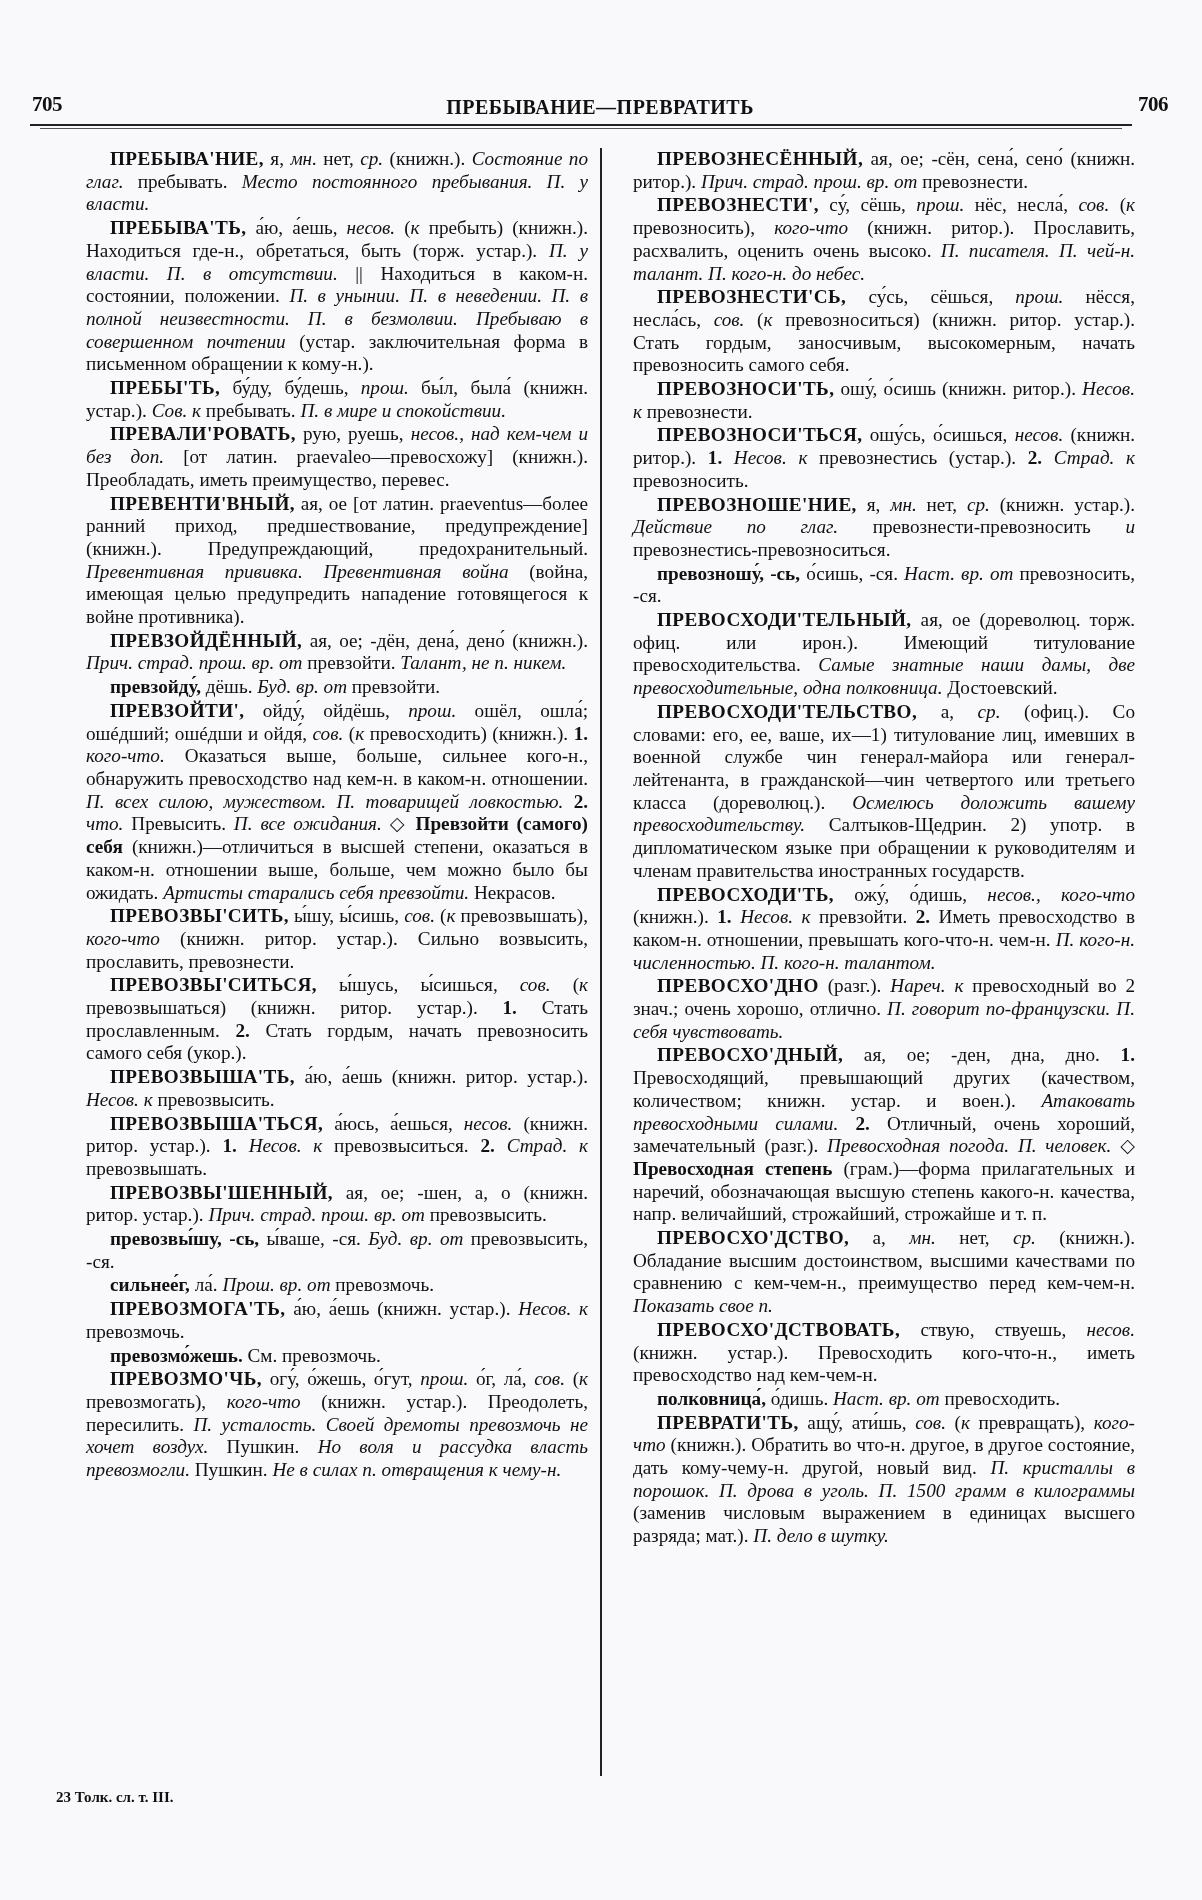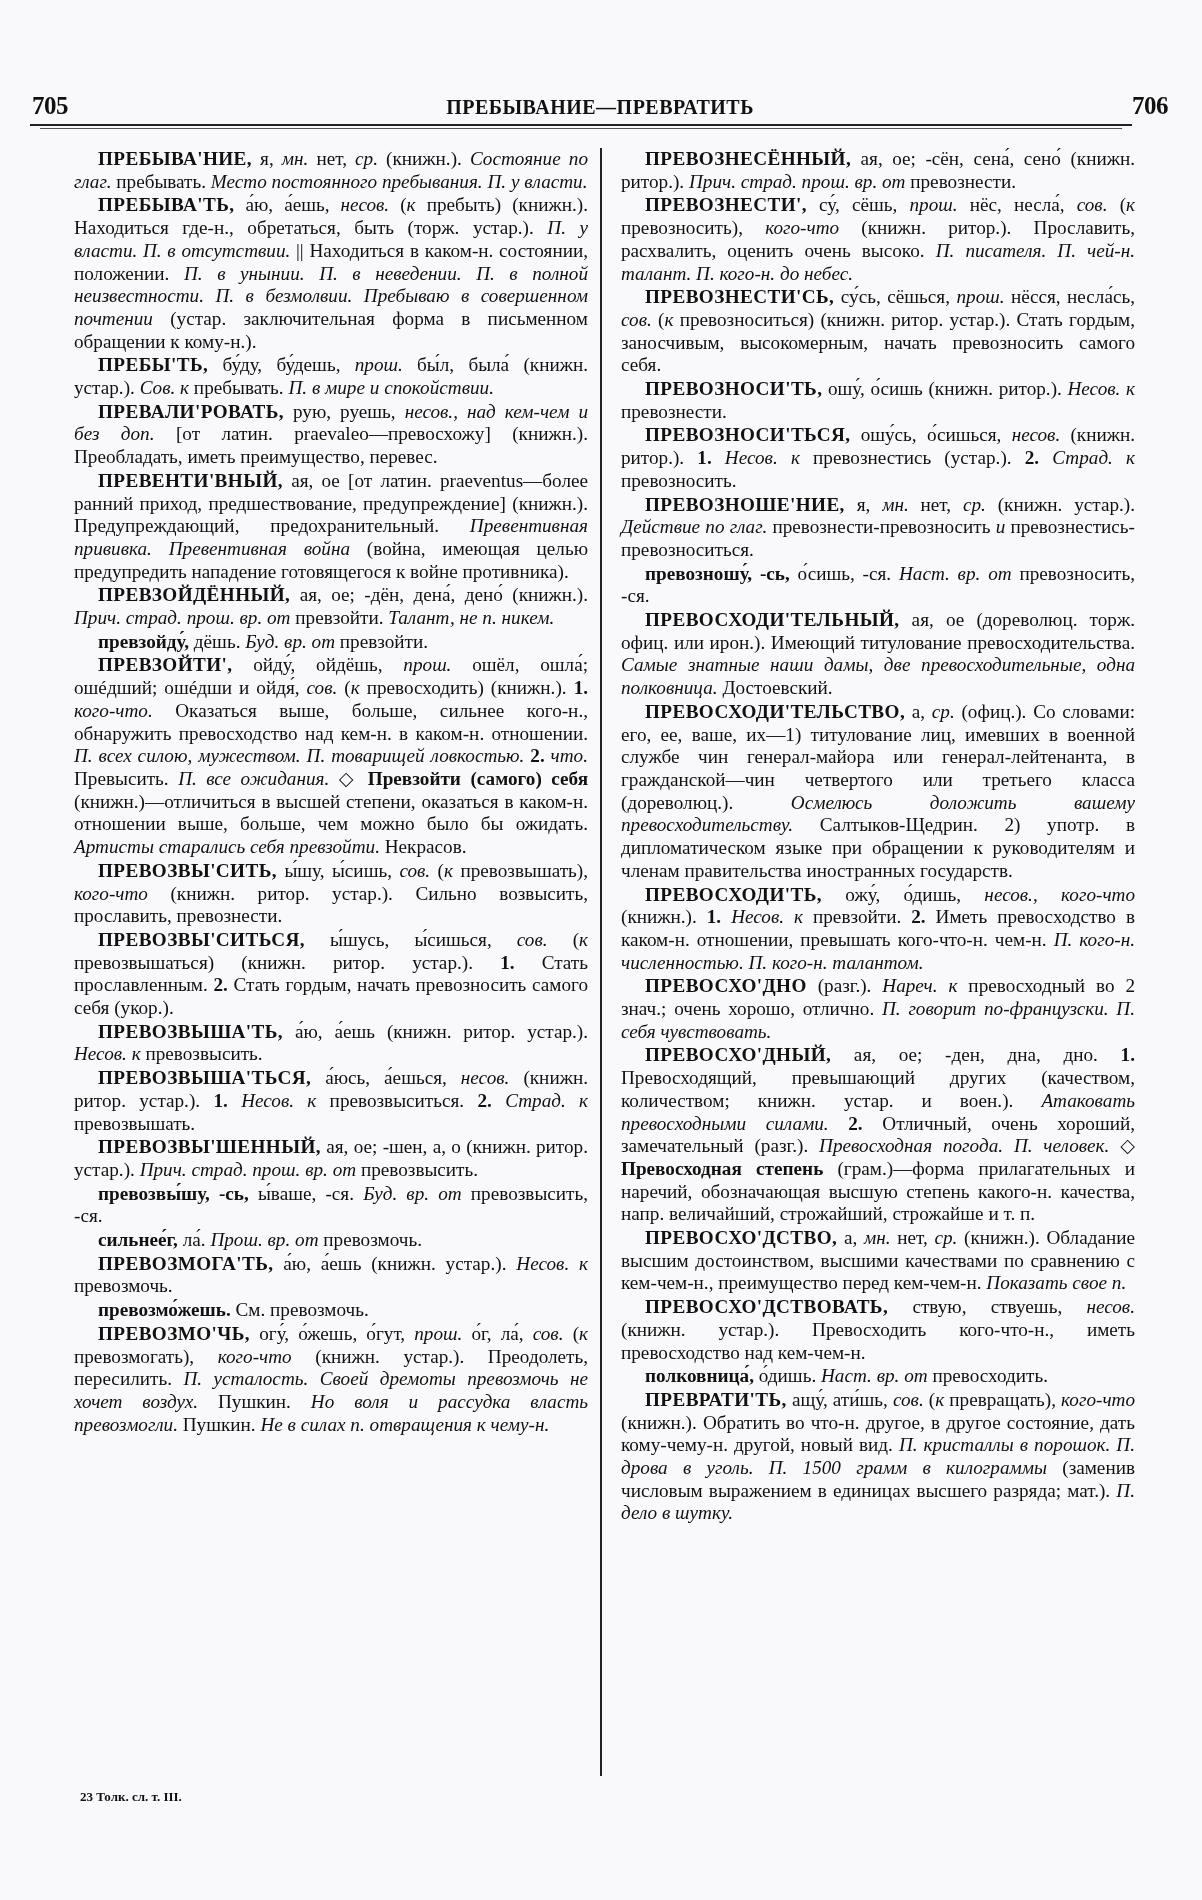--- a/index.html
+++ b/index.html
@@ -5,21 +5,21 @@
   html, body { margin: 0; padding: 0; background: #f9f8fa; }
   body {
     width: 1202px; height: 1900px; position: relative; overflow: hidden;
     font-family: "DejaVu Serif", "Liberation Serif", serif;
     color: #111;
   }
   .header {
     position: absolute; left: 30px; top: 92px; width: 1140px; height: 30px;
   }
   .pnum {
-    position: absolute; top: 0; font-weight: bold; font-size: 25px;
+    position: absolute; top: 0; font-weight: bold; font-size: 21px;
     font-family: "Liberation Serif", serif; letter-spacing: -0.5px;
   }
   .pnum.left { left: 2px; }
   .pnum.right { right: 2px; text-align: center; }
   .running-title {
     position: absolute; left: 0; right: 0; top: 4px; text-align: center;
     font-weight: bold; font-size: 20px; letter-spacing: 0.5px;
     font-family: "Liberation Serif", serif;
   }
   .rule {
@@ -34,26 +34,26 @@
     position: absolute; top: 148px; width: 518px;
     font-size: 19.2px; line-height: 22.7px; text-align: justify;
     font-family: "Liberation Serif", serif;
   }
   .col-left { left: 70px; }
   .col-right { left: 617px; }
   .divider {
     position: absolute; left: 600px; top: 148px; width: 0; height: 1628px;
     border-left: 2px solid #222;
   }
-  .entry { margin: 0 0 1px 4px; text-indent: 24px; }
+  .entry { margin: 0 0 1px 16px; text-indent: 24px; }
   .hw { font-weight: bold; letter-spacing: 0.4px; }
   .it { font-style: italic; }
   .b { font-weight: bold; }
   .footer {
-    position: absolute; left: 80px; top: 1789px; font-size: 13px; font-weight: bold;
+    position: absolute; left: 56px; top: 1789px; font-size: 15px; font-weight: bold;
     font-family: "Liberation Serif", serif;
   }
 </style>
 </head>
 <body>
 
 <div class="header">
   <span class="pnum left">705</span>
   <span class="running-title">ПРЕБЫВАНИЕ—ПРЕВРАТИТЬ</span>
   <span class="pnum right">706</span>

